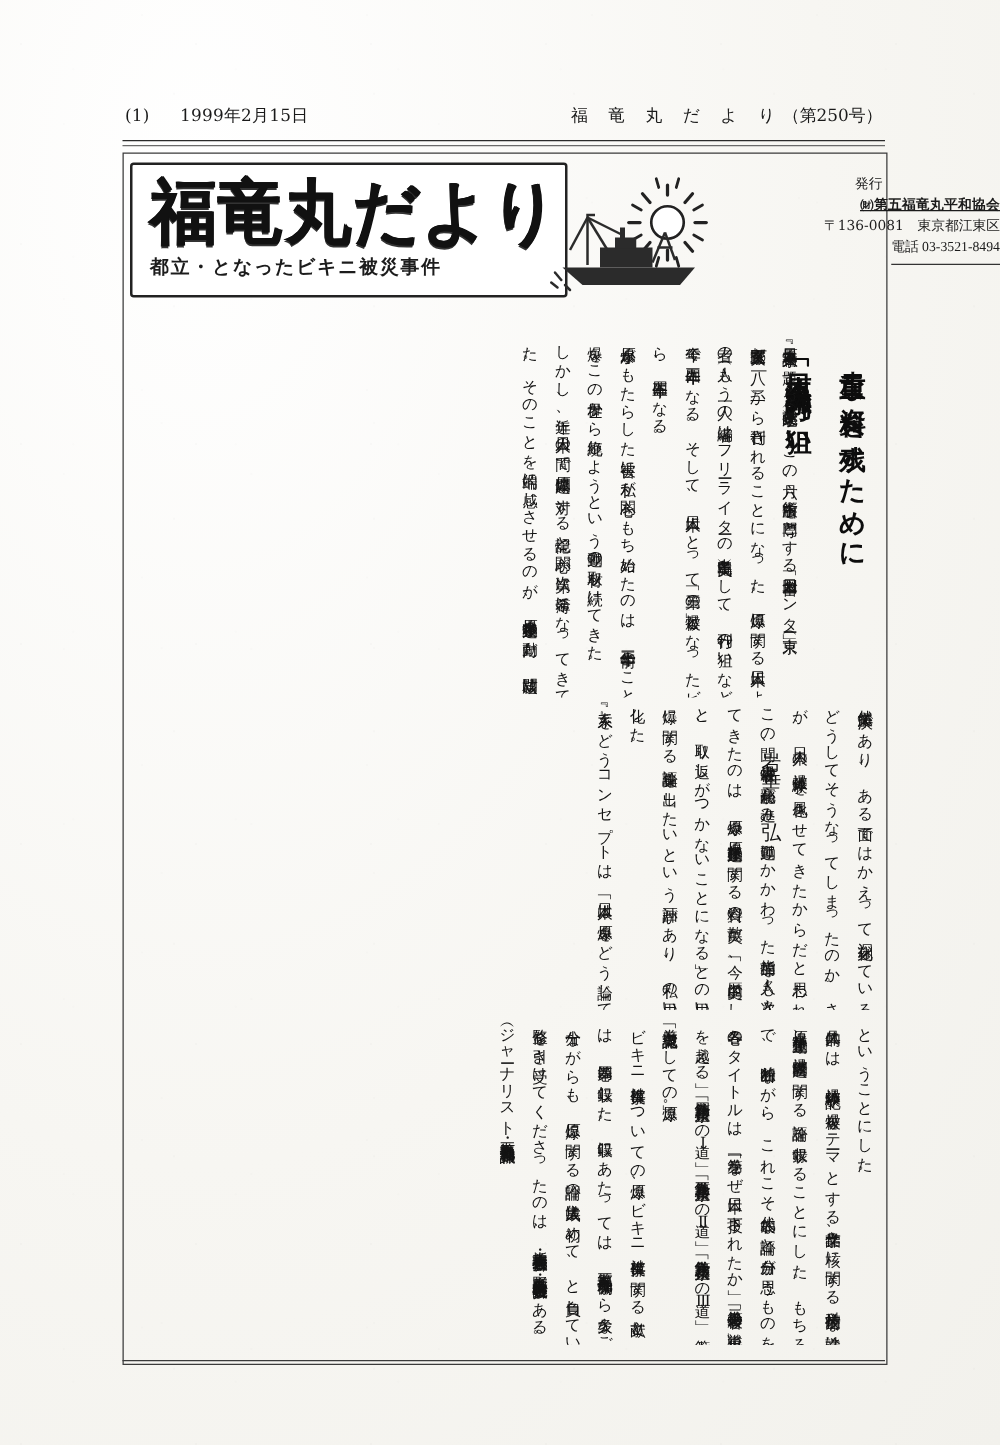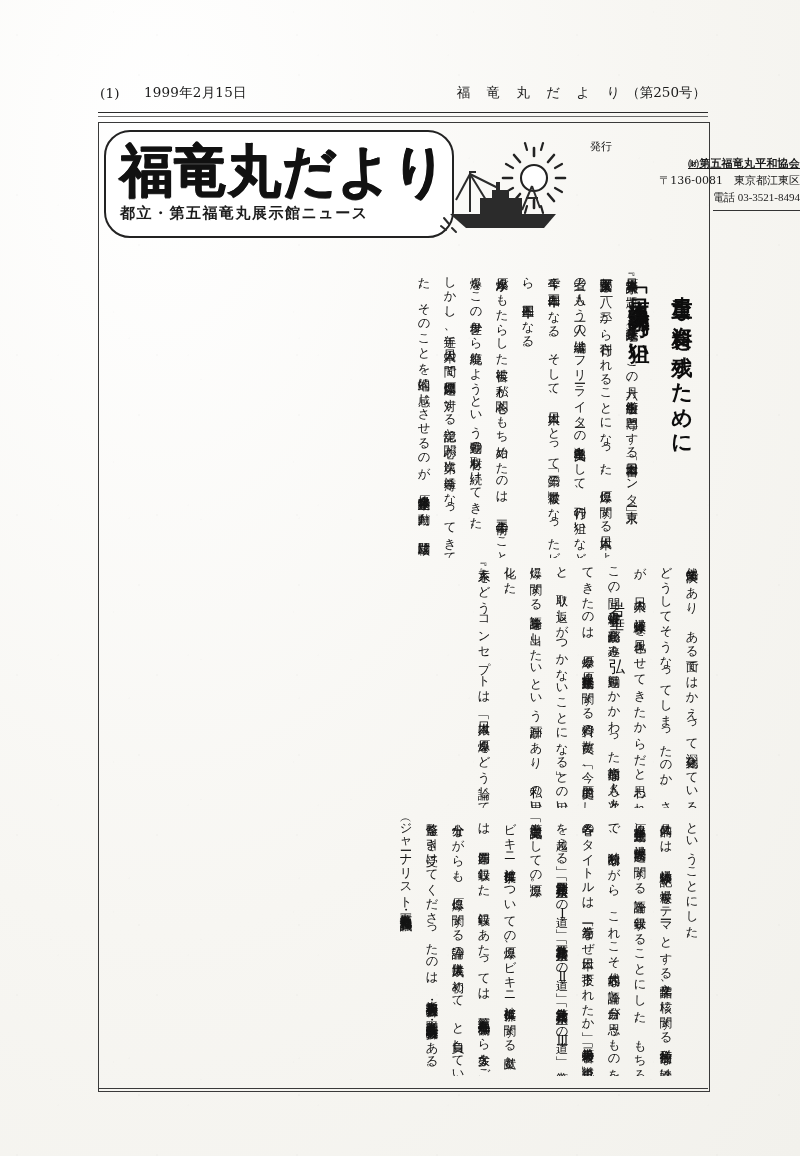--- a/index.html
+++ b/index.html
@@ -57,21 +57,21 @@
     background:transparent;
   }
 
   
   .masthead{
     position:absolute;left:104px;top:130px;width:600px;height:116px;
     display:flex;align-items:stretch;
   }
   .logo-box{
     position:relative;width:350px;height:108px;
-    border:2.4px solid #222;border-radius:26px;
+    border:2.4px solid #222;border-radius:3px;
     background:#fff;
     display:flex;flex-direction:column;justify-content:center;
     box-sizing:border-box;padding:4px 10px 6px 14px;
   }
   .logo-title{
     font-family:"DejaVu Serif","Liberation Serif",serif;
     font-size:53px;font-weight:700;line-height:1;
     letter-spacing:1px;
     color:#111;
     text-shadow:1px 0 0 #111, 0 1px 0 #333, -.5px -.5px 0 #000;
@@ -85,21 +85,21 @@
 
   .boat-wrap{
     position:absolute;left:332px;top:8px;width:136px;height:98px;
   }
 
   .pubinfo{
     position:absolute;left:470px;top:8px;width:232px;height:100px;
     font-size:11px;line-height:1.55;color:#1b1b1b;
     text-align:right;padding-right:6px;box-sizing:border-box;
   }
-  .pubinfo .pi-head{text-align:left;padding-left:16px;}
+  .pubinfo .pi-head{text-align:center;padding-left:16px;}
   .pubinfo .pi-org{font-weight:700;letter-spacing:.2px;text-decoration:underline;}
   .pubinfo .pi-line{white-space:nowrap;}
   .pi-underline{border-bottom:1px solid #333;display:inline-block;padding-bottom:4px;font-family:Liberation Serif, serif;}
 
   
   .article{
     position:absolute;left:104px;top:258px;width:600px;height:826px;
   }
 
   
@@ -161,21 +161,21 @@
     <span class="rh-title">福 竜 丸 だ よ り</span>
     <span class="rh-issue">（第250号）</span>
   </div>
   <div class="rule-double"></div>
 
   <div class="frame"></div>
 
   <div class="masthead">
     <div class="logo-box">
       <div class="logo-title">福竜丸だより</div>
-      <div class="logo-sub">都立・第五福竜丸展示館ニュース</div>
+      <div class="logo-sub">都立・となったビキニ被災事件</div>
     </div>
 
     <div class="boat-wrap">
       <svg viewBox="0 0 136 98" width="136" height="98" aria-hidden="true">
         <g fill="none" stroke="#222" stroke-width="2.1" stroke-linecap="round">
           <circle cx="98" cy="40" r="13" fill="#fff"></circle>
           <g stroke-width="2.6">
             <path d="M98 18 L98 10"></path>
               <path d="M112 24 L118 17"></path>
             <path d="M120 40 L129 40"></path>

